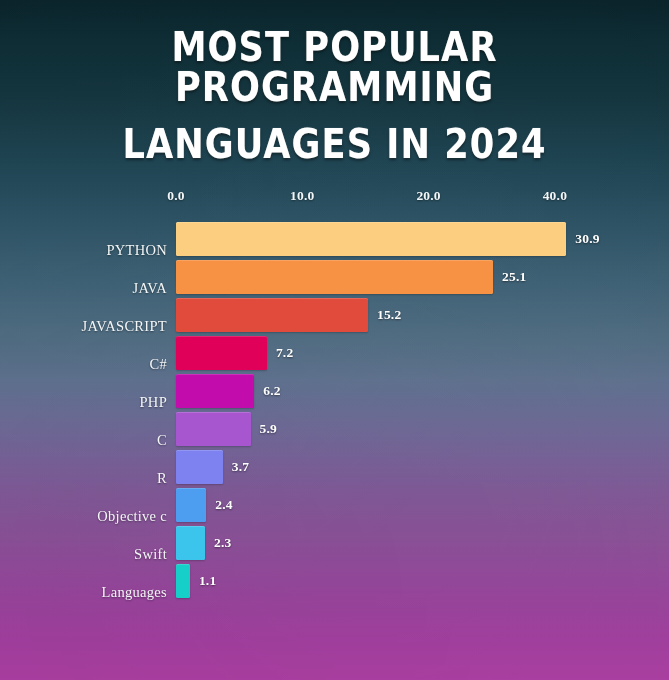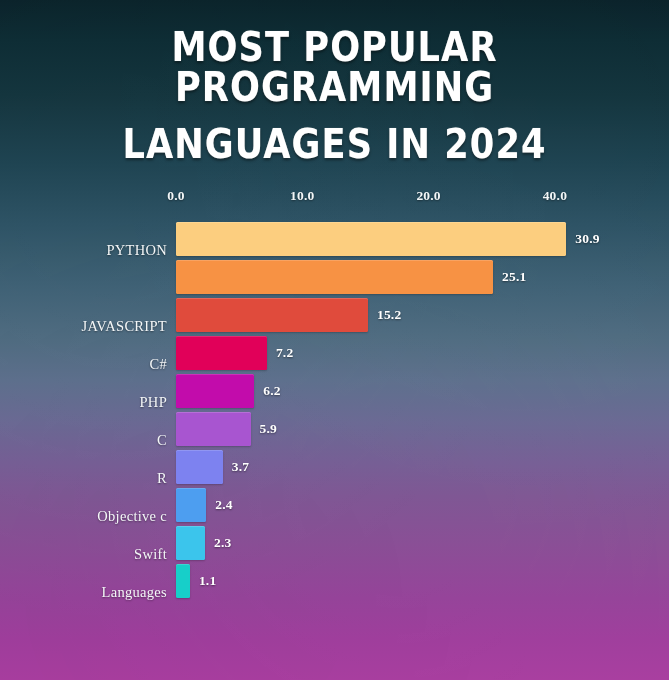--- a/index.html
+++ b/index.html
@@ -176,20 +176,21 @@
 
     <div class="rows">
         <div class="row">
           <div class="row-label">PYTHON</div>
           <div class="bar-wrap">
             <div class="bar" style="width: 390.267px; background: rgb(252, 206, 127);"></div>
             <div class="bar-value">30.9</div>
           </div>
         </div>
         <div class="row">
+          <div class="row-label">JAVA</div>
           <div class="bar-wrap">
             <div class="bar" style="width: 317.013px; background: rgb(247, 146, 68);"></div>
             <div class="bar-value">25.1</div>
           </div>
         </div>
         <div class="row">
           <div class="row-label">JAVASCRIPT</div>
           <div class="bar-wrap">
             <div class="bar" style="width: 191.976px; background: rgb(224, 75, 60);"></div>
             <div class="bar-value">15.2</div>

